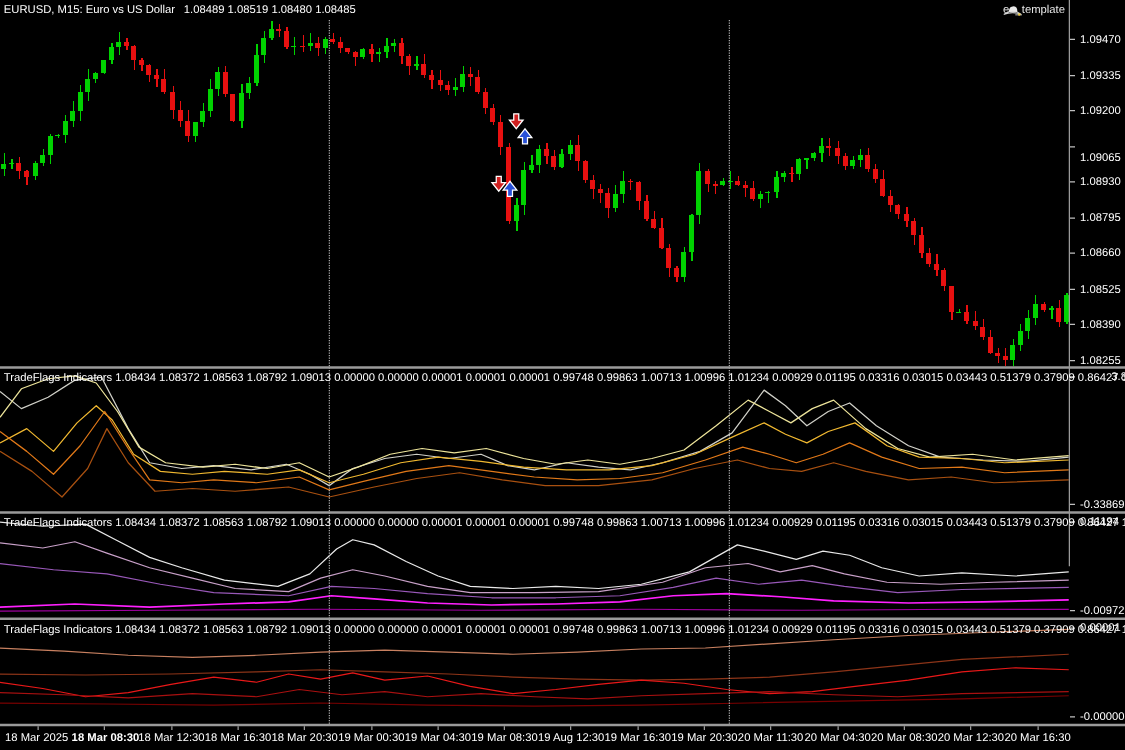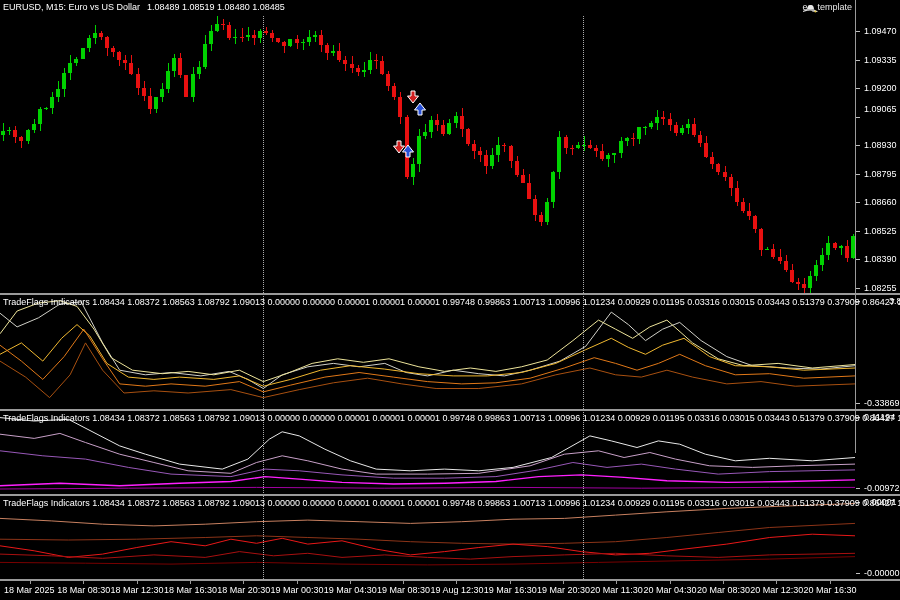--- a/index.html
+++ b/index.html
@@ -377,21 +377,21 @@
   <div class="vsep" id="vsep1" style="left: 583px;"></div>
 
   <div id="price-axis">
       <div class="ptick" style="top: 31px;"></div>
       <div class="plab" style="top: 26px;">1.09470</div>
       <div class="ptick" style="top: 60px;"></div>
       <div class="plab" style="top: 55px; text-align: right;">1.09335</div>
       <div class="ptick" style="top: 88px;"></div>
       <div class="plab" style="top: 83px;">1.09200</div>
       <div class="ptick" style="top: 117px;"></div>
-      <div class="plab" style="top: 104px; text-align: center;">1.09065</div>
+      <div class="plab" style="top: 121px; text-align: center;">1.09065</div>
       <div class="ptick" style="top: 145px;"></div>
       <div class="plab" style="top: 140px;">1.08930</div>
       <div class="ptick" style="top: 174px;"></div>
       <div class="plab" style="top: 169px;">1.08795</div>
       <div class="ptick" style="top: 202px;"></div>
       <div class="plab" style="top: 197px;">1.08660</div>
       <div class="ptick" style="top: 231px;"></div>
       <div class="plab" style="top: 226px;">1.08525</div>
       <div class="ptick" style="top: 259px;"></div>
       <div class="plab" style="top: 254px;">1.08390</div>
@@ -406,21 +406,21 @@
       <div class="ptick" style="top: 488px;"></div>
       <div class="plab" style="top: 483px;">-0.00972</div>
       <div class="ptick" style="top: 502px;"></div>
       <div class="plab" style="top: 497px;">0.00001</div>
       <div class="ptick" style="top: 573px;"></div>
       <div class="plab" style="top: 568px;">-0.00000</div>
     </div>
   <div id="time-axis">
       <div class="tlab" style="left: 4px;">18 Mar 2025</div>
       <div class="ttick" style="left: 30px;"></div>
-      <div class="tlab" style="left: 57.3px;">18 Mar 08:30</div>
+      <div class="tlab" style="left: 57.3px; font-weight: bold;">18 Mar 08:30</div>
       <div class="ttick" style="left: 83.3px;"></div>
       <div class="tlab" style="left: 110.6px;">18 Mar 12:30</div>
       <div class="ttick" style="left: 136.6px;"></div>
       <div class="tlab" style="left: 163.9px;">18 Mar 16:30</div>
       <div class="ttick" style="left: 189.9px;"></div>
       <div class="tlab" style="left: 217.2px;">18 Mar 20:30</div>
       <div class="ttick" style="left: 243.2px;"></div>
       <div class="tlab" style="left: 270.5px;">19 Mar 00:30</div>
       <div class="ttick" style="left: 296.5px;"></div>
       <div class="tlab" style="left: 323.8px;">19 Mar 04:30</div>

